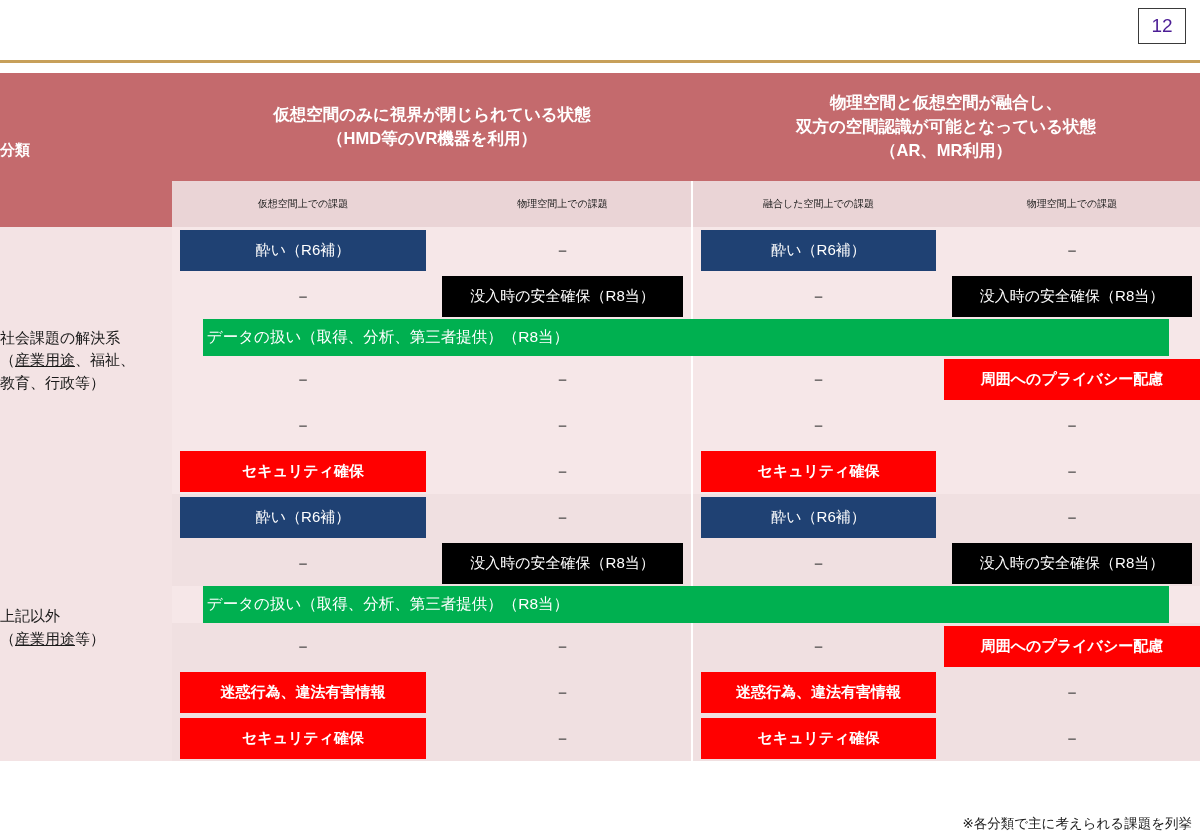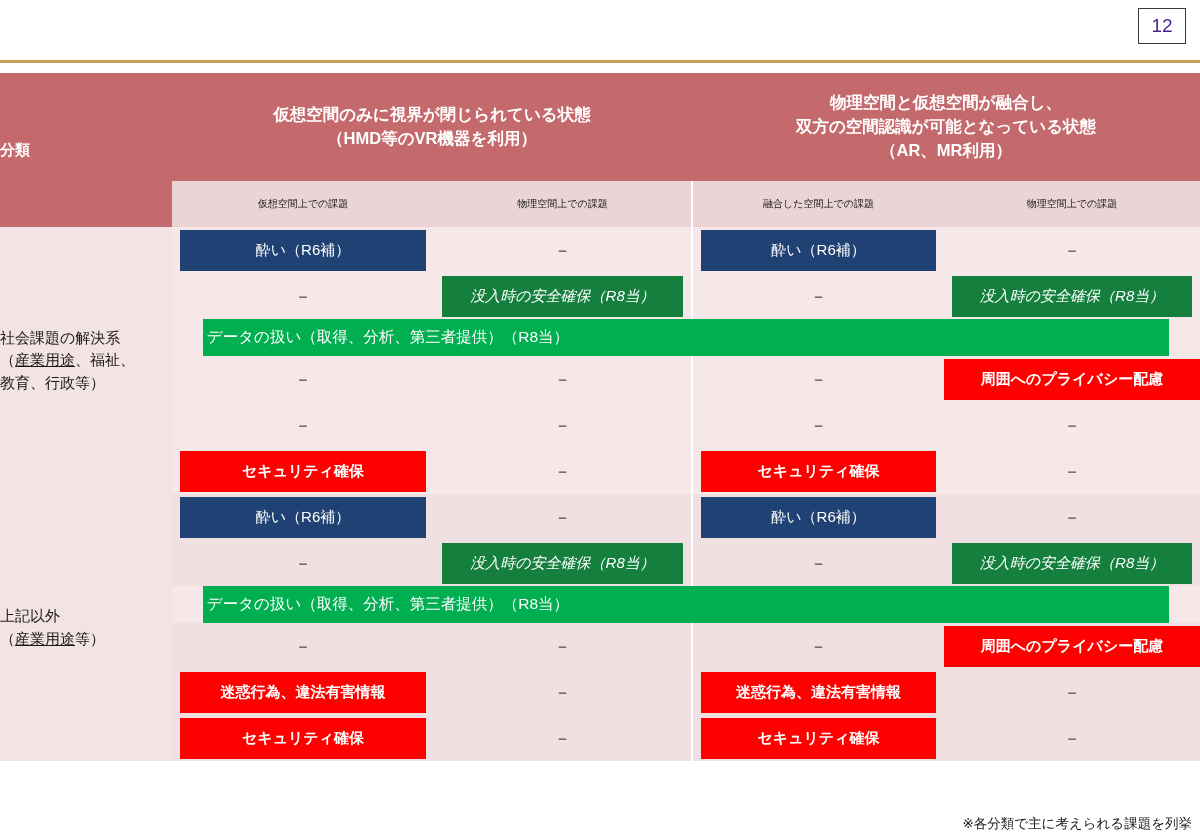--- a/index.html
+++ b/index.html
@@ -140,21 +140,21 @@
     margin: 0 auto;
     width: 248px;
     max-width: 94%;
     padding: 11px 4px;
     font-size: 15px;
     color: #ffffff;
     font-weight: normal;
     box-sizing: border-box;
   }
   .chip.navy { background: #1f4173; }
-  .chip.green { background: #15803d; font-style: italic; }
+  .chip.green { background: #000000; }
   .chip.red { background: #ff0000; font-weight: bold; }
 
   .chip.wide {
     width: 100%;
     max-width: 100%;
   }
   .chip.span-all {
     width: 100%;
     background: #00b050;
     font-size: 15.5px;

